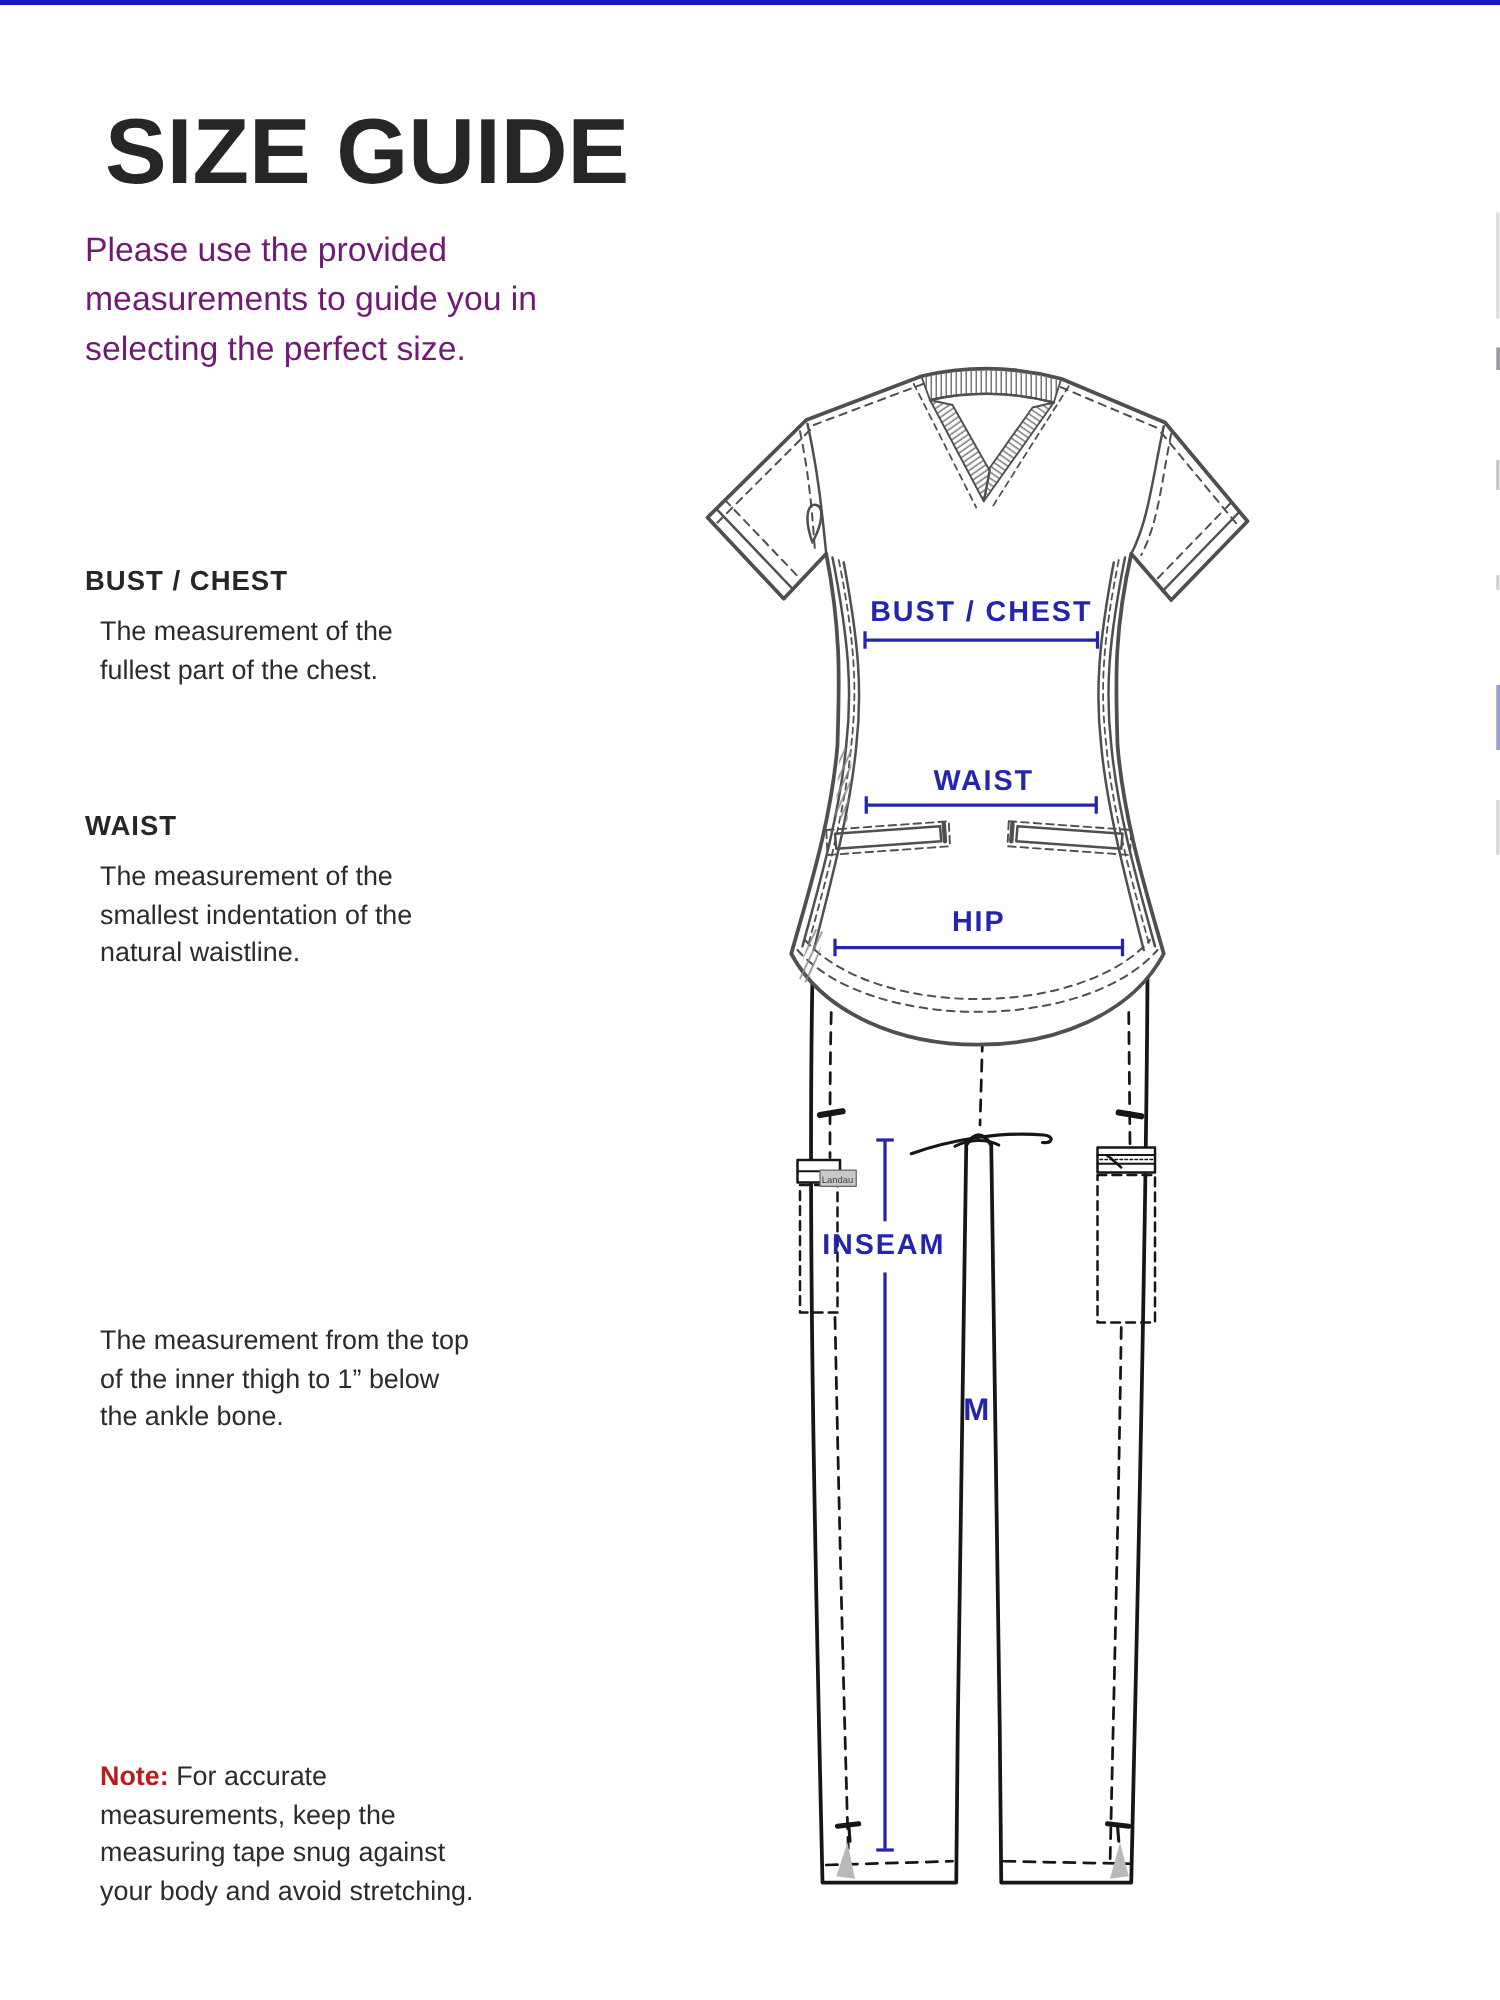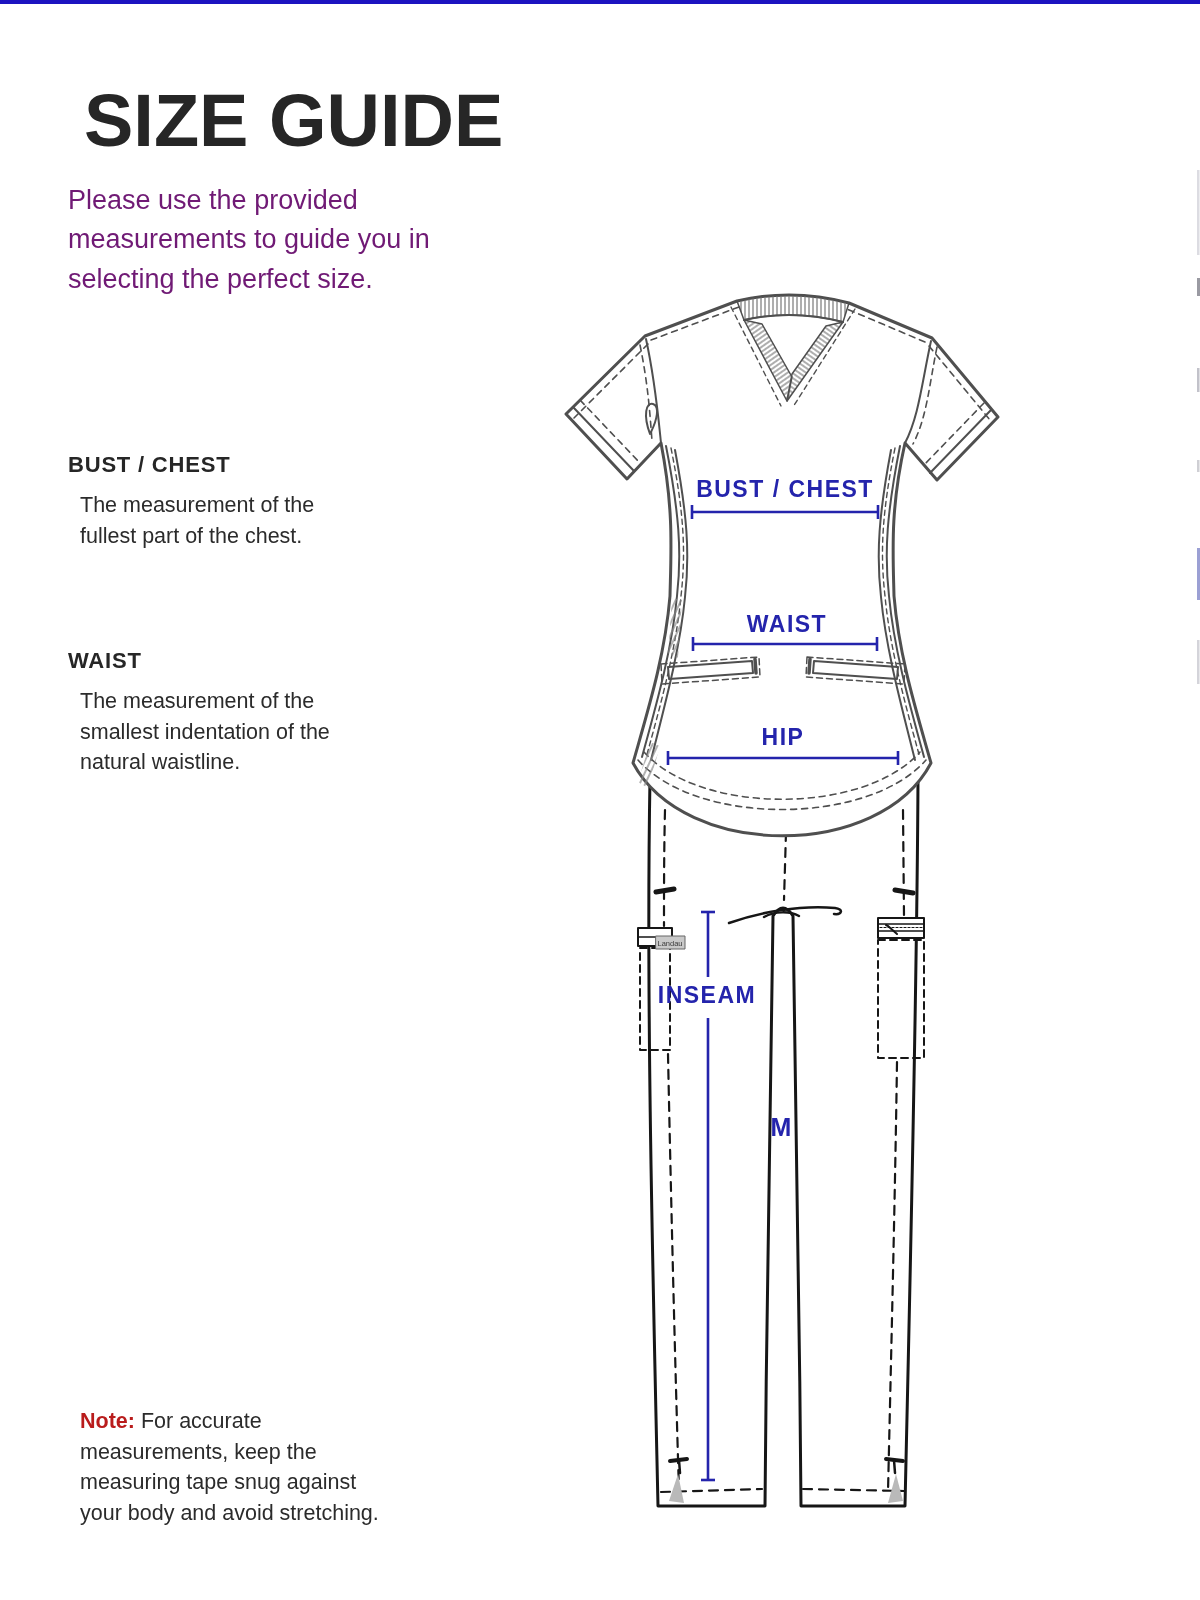--- a/index.html
+++ b/index.html
@@ -56,20 +56,23 @@
   <h3>WAIST</h3>
   <p class="pre">The measurement of the
 smallest indentation of the
 natural waistline.</p>
 </div>
 
 <div class="section sec-hips">
 </div>
 
 <div class="section sec-inseam">
+  <p class="pre">The measurement from the top
+of the inner thigh to 1” below
+the ankle bone.</p>
 </div>
 
 <div class="section sec-note">
   <p class="note-p"><strong>Note:</strong> <span class="pre">For accurate
 measurements, keep the
 measuring tape snug against
 your body and avoid stretching.</span></p>
 </div>
 
 <svg viewBox="0 0 1200 1600" width="1200" height="1600">

